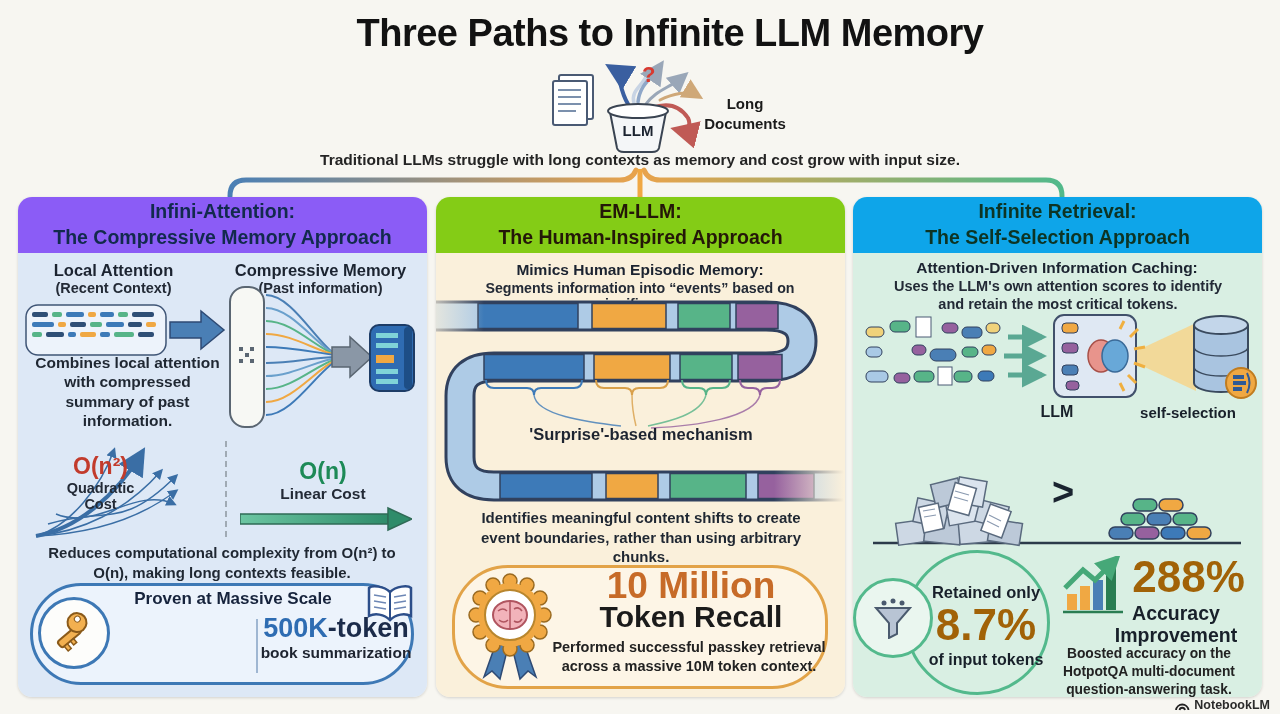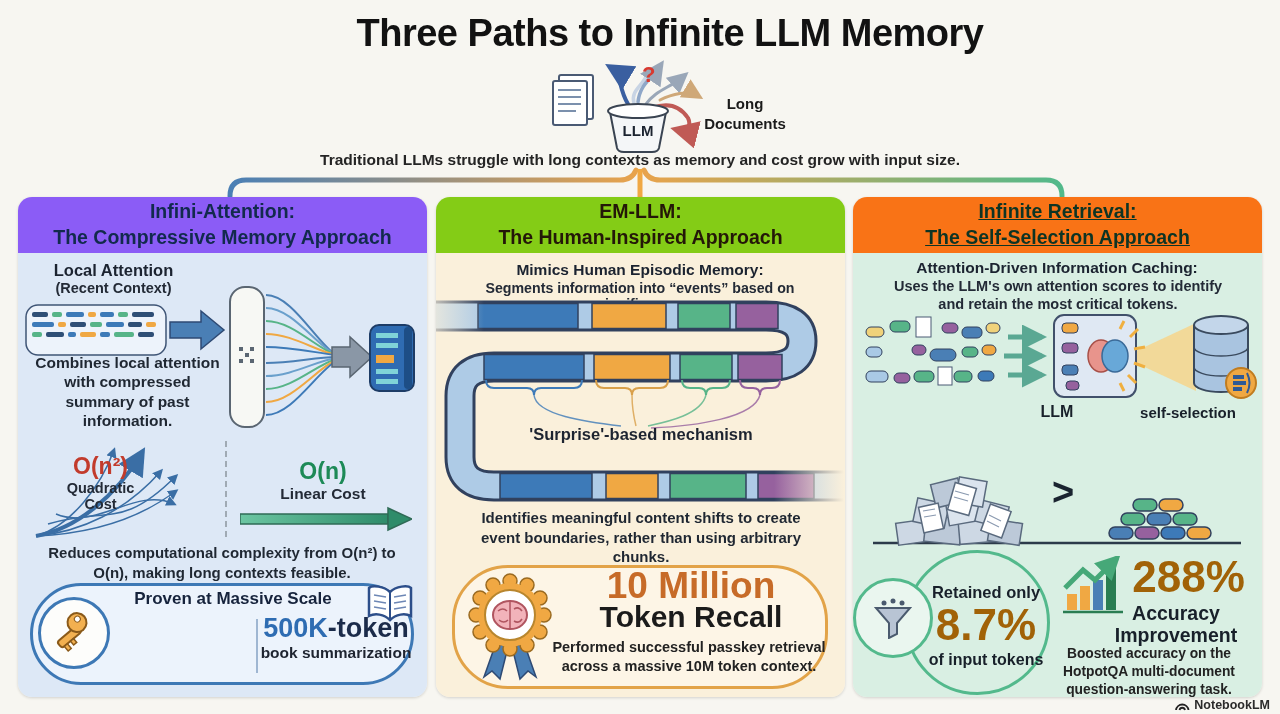--- a/index.html
+++ b/index.html
@@ -9,21 +9,21 @@
   .c{text-align:center;}
   .panel{position:absolute;top:197px;width:409px;height:500px;border-radius:14px;box-shadow:0 1px 3px rgba(0,0,0,.15);}
   .panel-head{position:absolute;top:0;left:0;right:0;height:56px;border-radius:14px 14px 0 0;
     display:flex;flex-direction:column;justify-content:center;text-align:center;
     font-weight:800;font-size:19.5px;line-height:1.32;}
   .panel-body{position:absolute;top:56px;left:0;right:0;bottom:0;border-radius:0 0 14px 14px;}
   #p1 .panel-head{background:#8b5cf6;color:#122a4d;}
   #p1 .panel-body{background:#dde8f6;}
   #p2 .panel-head{background:#84cc16;color:#241708;}
   #p2 .panel-body{background:#faf0db;}
-  #p3 .panel-head{background:#f97316;color:#0d3424;text-decoration:underline;}
+  #p3 .panel-head{background:#0ea5e9;color:#0d3424;}
   #p3 .panel-body{background:#d9efe3;}
   .sec-title{font-weight:800;color:#1b2330;}
   .sub{font-weight:600;color:#232a36;}
   .note{font-weight:700;color:#1f2732;}
   .pill1{position:absolute;left:12px;top:330px;width:384px;height:102px;border:3px solid #3d78b5;border-radius:51px;background:#ecf3fc;box-sizing:border-box;}
   .pill2{position:absolute;left:16px;top:312px;width:376px;height:124px;border:3px solid #e2a348;border-radius:56px;background:#fdf5e6;box-sizing:border-box;}
   .statv{color:#2e6cb2;font-weight:800;}
   .statu{color:#1b2b4a;font-weight:800;}
   .bignum-green{color:#a16207;font-weight:700;}
   .keycircle{position:absolute;left:20px;top:344px;width:72px;height:72px;border-radius:50%;
@@ -120,20 +120,24 @@
   <div id="p1" class="panel" style="left:18px;">
     <div class="panel-head">
       <span>Infini-Attention:</span>
       <span>The Compressive Memory Approach</span>
     </div>
     <div class="panel-body">
 
       <div class="abs c" style="left:8px;top:8px;width:175px;">
         <div class="sec-title" style="font-size:16.5px;">Local Attention</div>
         <div class="sub" style="font-size:14.5px;">(Recent Context)</div>
+      </div>
+      <div class="abs c" style="left:205px;top:8px;width:195px;">
+        <div class="sec-title" style="font-size:16.5px;">Compressive Memory</div>
+        <div class="sub" style="font-size:14.5px;">(Past information)</div>
       </div>
 
       <svg class="abs" style="left:2px;top:32px;" width="400" height="145" viewBox="0 0 400 145">
         <g>
           <rect x="6" y="20" width="140" height="50" rx="12" fill="#edf3fb" stroke="#3f5576" stroke-width="1.5"></rect>
           <g>
             <rect x="12" y="27" width="16" height="5" rx="2" fill="#2f4f76"></rect>
               <rect x="32" y="27" width="10" height="5" rx="2" fill="#57b488"></rect>
               <rect x="46" y="27" width="18" height="5" rx="2" fill="#3d7ab8"></rect>
               <rect x="68" y="27" width="8" height="5" rx="2" fill="#f0a843"></rect>

